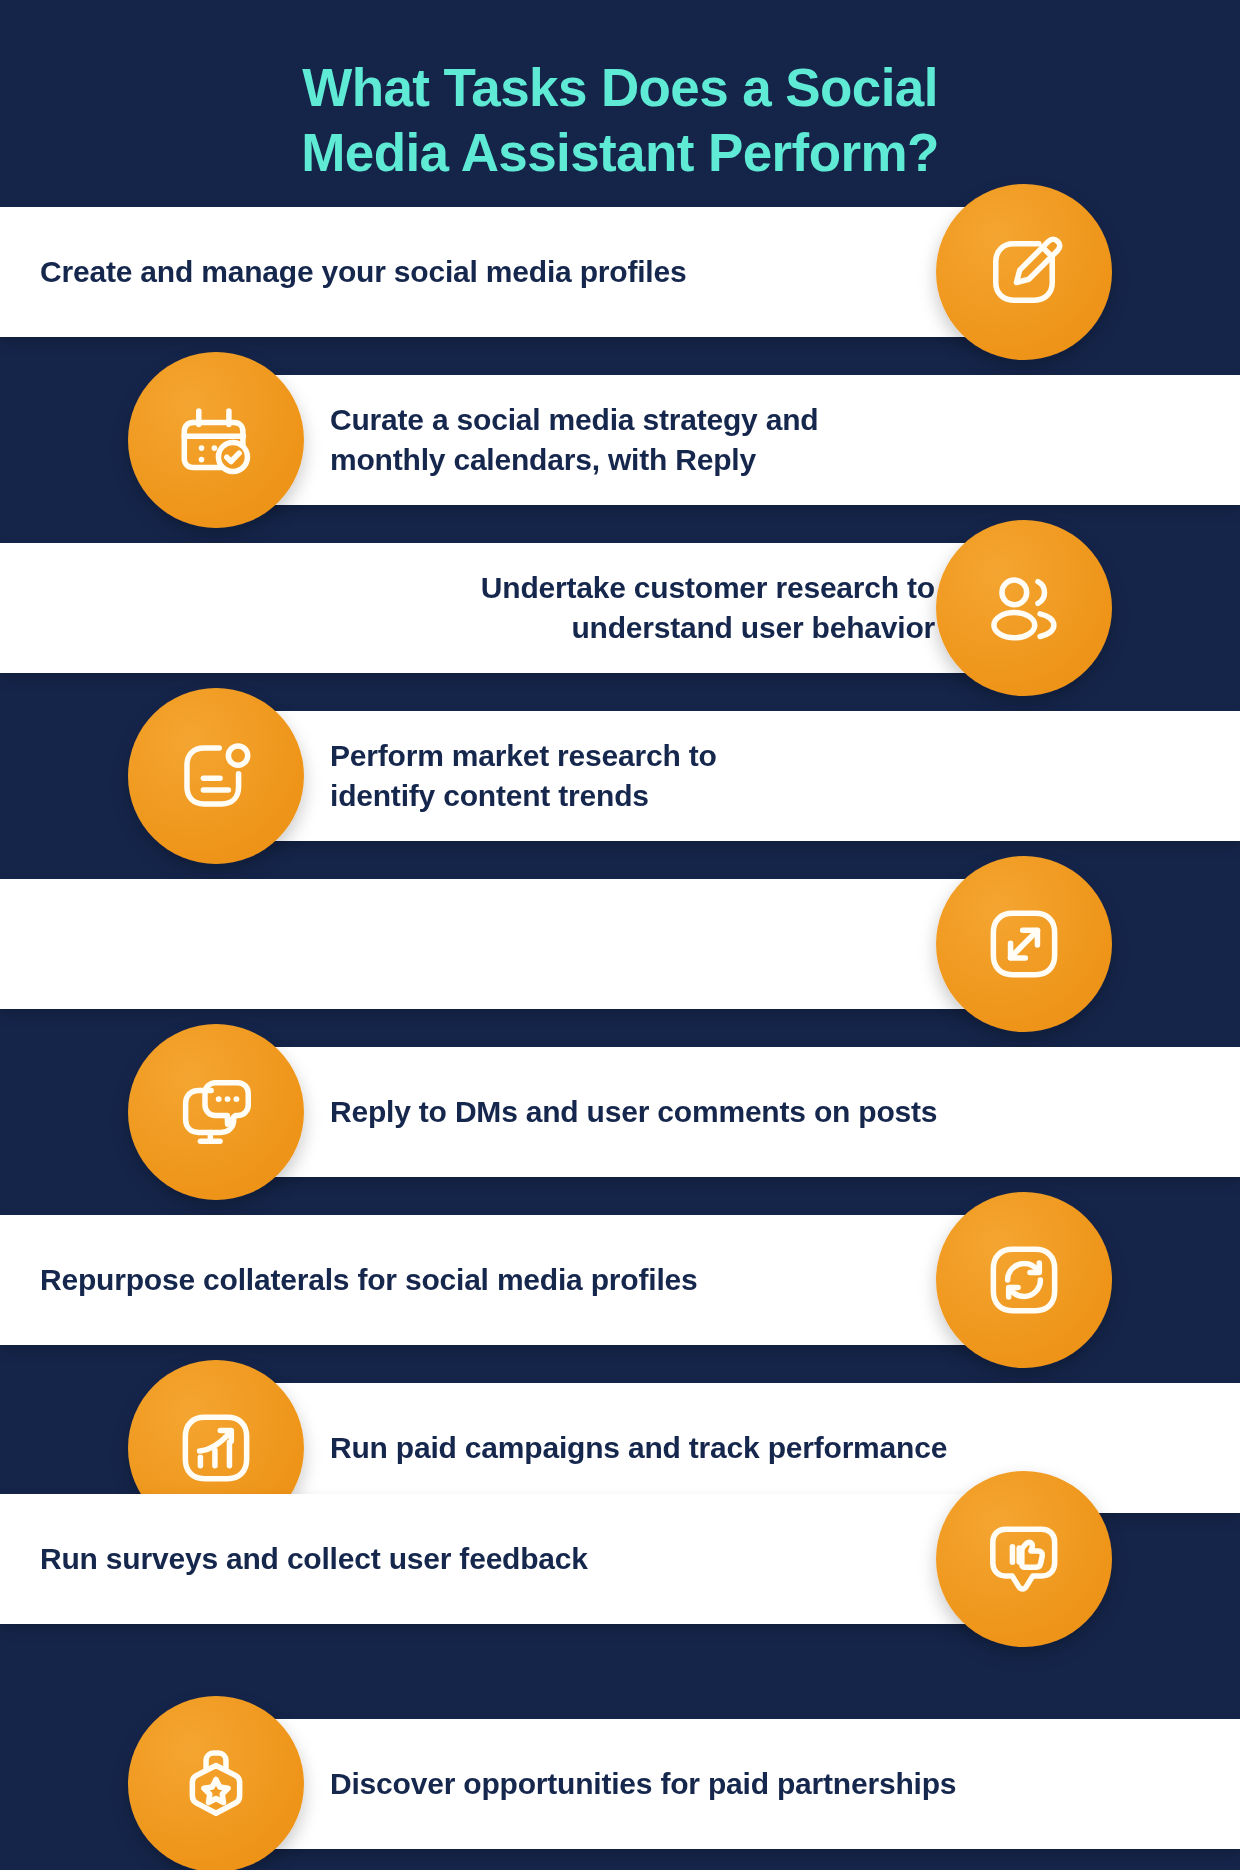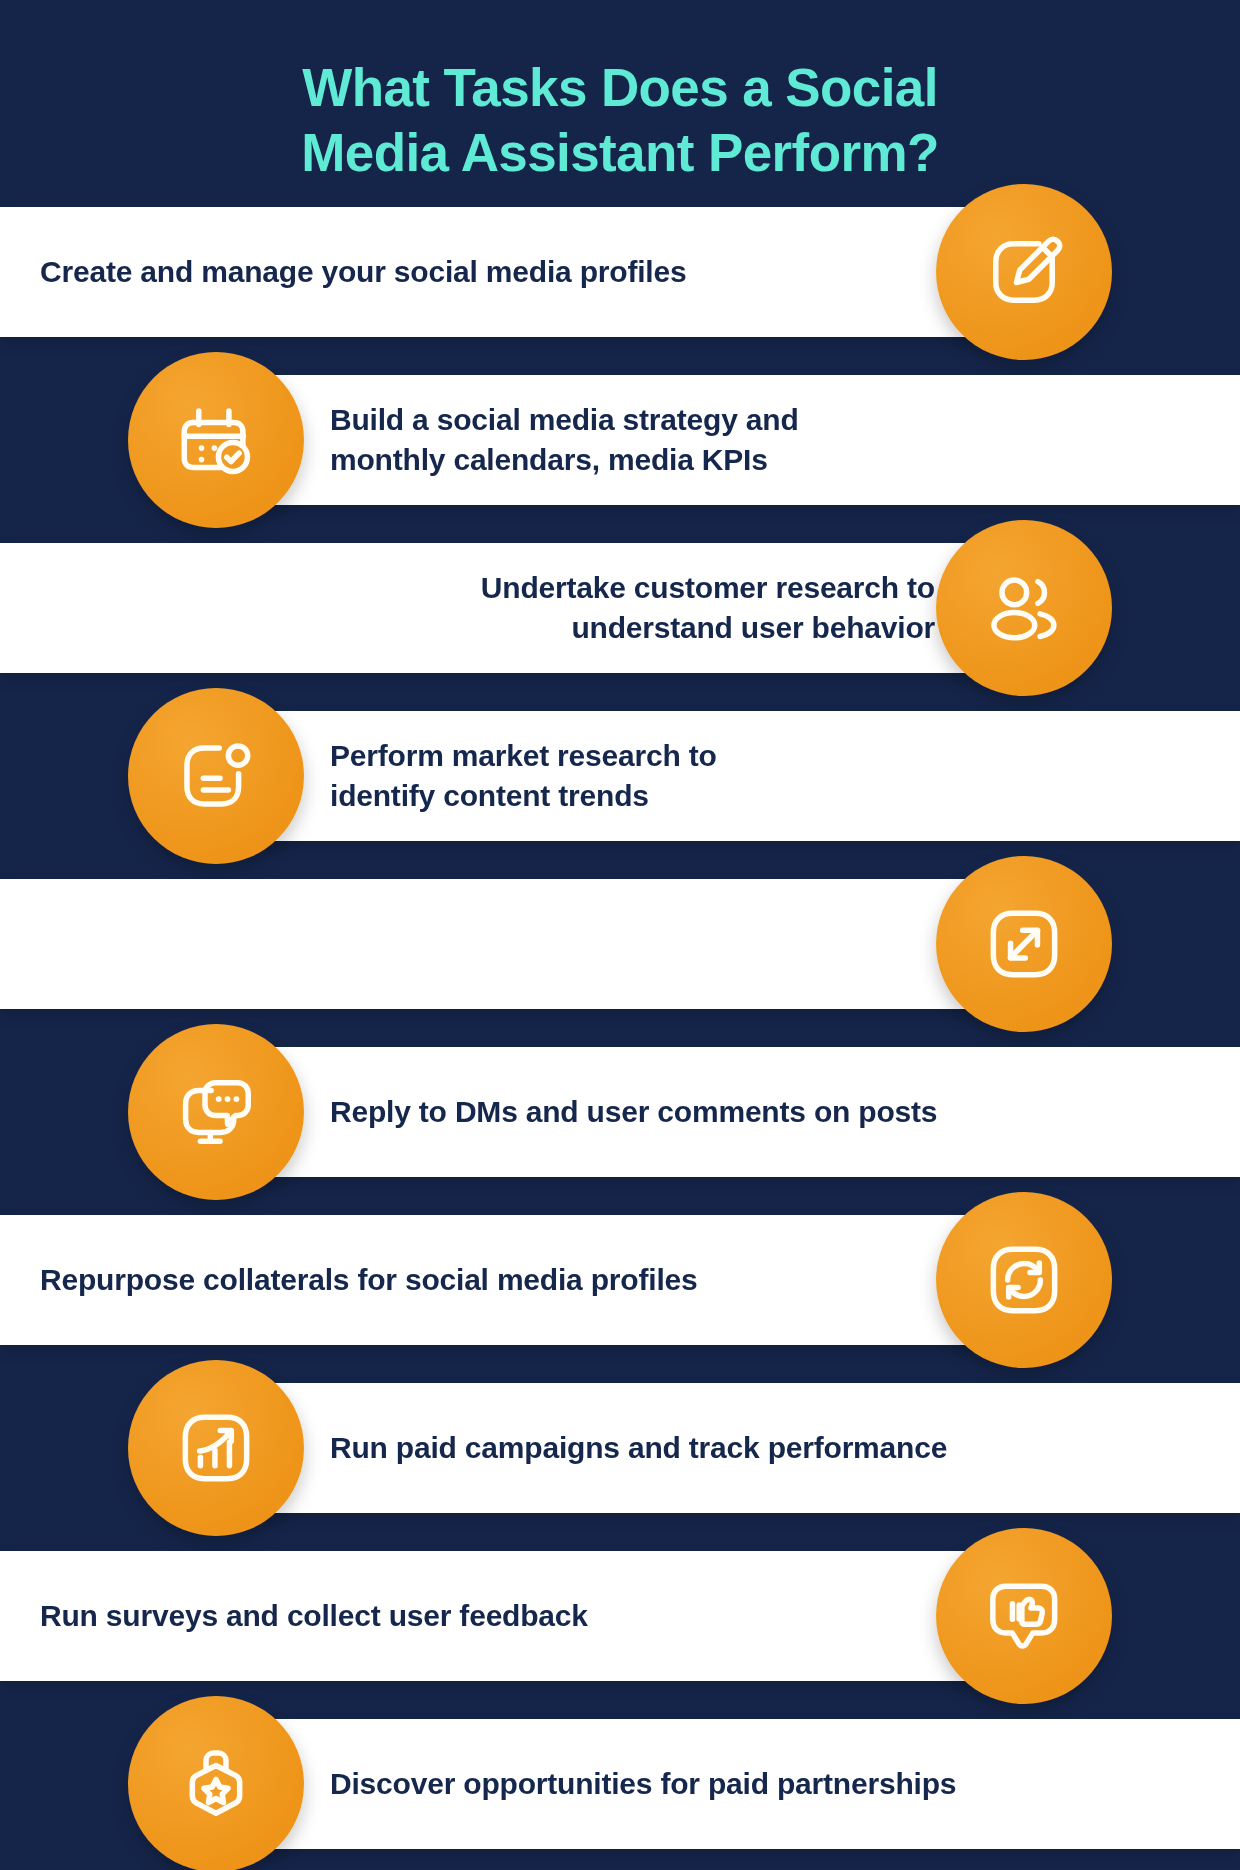--- a/index.html
+++ b/index.html
@@ -133,22 +133,22 @@
               <path d="M21.5 5.5H12C8.2 5.5 5.5 8.2 5.5 12v8c0 3.8 2.7 6.5 6.5 6.5h8c3.8 0 6.5-2.7 6.5-6.5v-9.3"></path>
               <path d="M25.1 4.6l-10.7 10.7-1.2 4.6 4.6-1.2L28.5 8c1.1-1.1 1.1-2.4 0-3.4-1-1.1-2.3-1.1-3.4 0z"></path>
               <path d="M22.9 6.8l3.4 3.4"></path>
             </svg>
           </span>
         </div>
       </div>
       <div class="row left" style="top: 375px;">
         <div class="bar"></div>
         <div class="txt al-left">
-          <span class="line">Build a social media strategy and</span>
-          <span class="line">monthly calendars, media KPIs</span>
+          <span class="line">Curate a social media strategy and</span>
+          <span class="line">monthly calendars, with Reply</span>
         </div>
         <div class="badge">
           <span>
             <svg viewBox="0 0 32 32">
               <path d="M7.5 9.5h15.2c2 0 3.3 1.3 3.3 3.3v5.1"></path>
               <path d="M7.5 9.5c-2 0-3.3 1.3-3.3 3.3v10.1c0 2 1.3 3.3 3.3 3.3h10.4"></path>
               <path d="M4.2 14.6h22"></path>
               <path d="M9.6 5.2v5"></path>
               <path d="M20.8 5.2v5"></path>
               <circle class="fl" cx="10.6" cy="19" r="1.05"></circle>
@@ -255,21 +255,21 @@
               <path d="M20.3 4.6h-8.6c-4.4 0-7.1 2.7-7.1 7.1v8.6c0 4.4 2.7 7.1 7.1 7.1h8.6c4.4 0 7.1-2.7 7.1-7.1v-8.6c0-4.4-2.7-7.1-7.1-7.1z"></path>
               <path d="M10.2 22.6v-3.2"></path>
               <path d="M15.6 22.6v-5.8"></path>
               <path d="M21 22.6v-8.7"></path>
               <path d="M9.9 17.1c3.6-.3 8.2-2.9 11.3-7.1"></path>
               <path d="M17.6 9.5h4.1v4"></path>
             </svg>
           </span>
         </div>
       </div>
-      <div class="row right" style="top: 1551px; padding-left: 19px;">
+      <div class="row right" style="top: 1494px; padding-left: 19px;">
         <div class="bar"></div>
         <div class="txt al-left">
           <span class="line">Run surveys and collect user feedback</span>
         </div>
         <div class="badge">
           <span>
             <svg viewBox="0 0 32 32">
               <path d="M22.8 4.9H9.2C6.3 4.9 4.4 6.8 4.4 9.7v7.8c0 2.9 1.9 4.8 4.8 4.8h2.4l2.4 3.9c.8 1.3 2.1 1.3 2.9 0l2.4-3.9h3.3c2.9 0 4.8-1.9 4.8-4.8V9.7c0-2.9-1.9-4.8-4.8-4.8z"></path>
               <path d="M11.7 11.4v5.8"></path>
               <path d="M14.2 11.9v5.2"></path>

